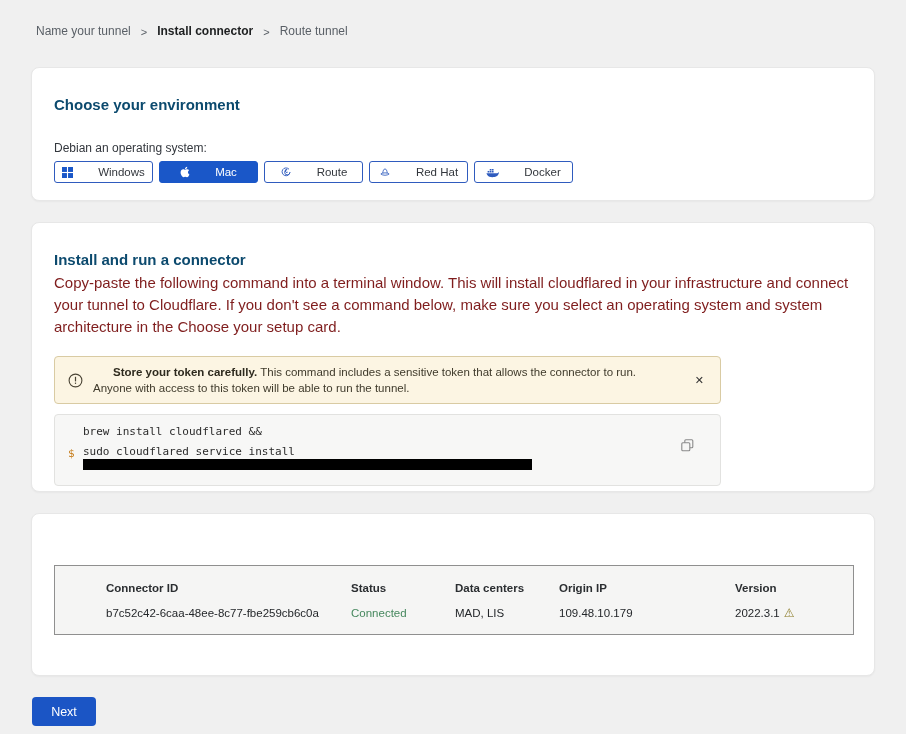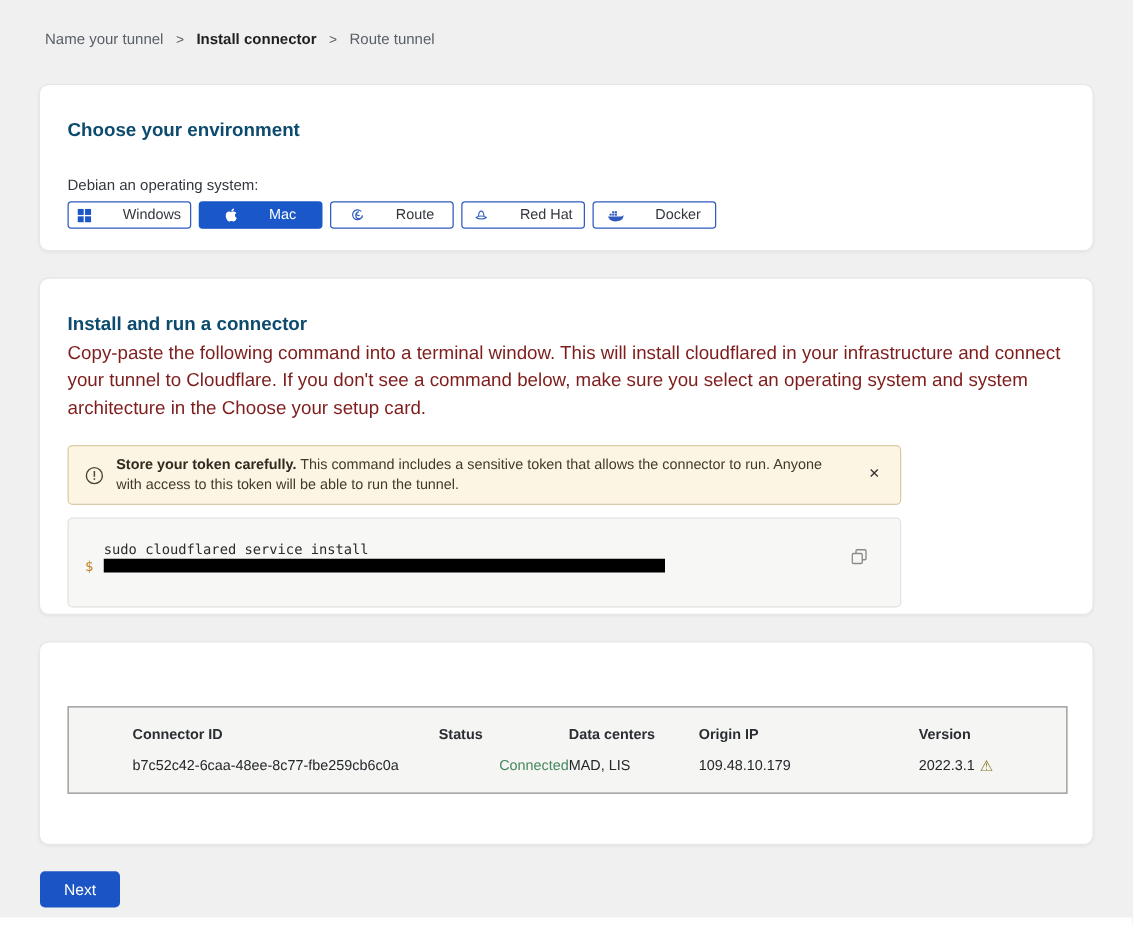--- a/index.html
+++ b/index.html
@@ -68,21 +68,21 @@
     background:#fcf5e3;
     border:1px solid #d9cba3;
     border-radius:4px;
     display:flex;
     align-items:center;
     padding:7px 12px 7px 13px;
     position:relative;
   }
   .banner-icon { flex:0 0 auto; margin-right:10px; display:flex; }
   .banner-text { font-size:11.5px; line-height:16px; color:#3f3a2b; padding-right:40px; }
-  .banner-text b { color:#2e2a1e; }
+  .banner-text b { color:#2e2a1e;margin-left:20px; }
   .banner-close {
     position:absolute; right:12px; top:50%; transform:translateY(-50%);
     background:none; border:none; font-size:11px; color:#333; cursor:pointer;
     padding:4px; line-height:1;
   }
   .codeblock {
     margin-top:10px;
     width:667px;
     height:72px;
     background:#f7f7f6;
@@ -118,21 +118,21 @@
     border:1px solid #8f8f8f;
     padding:16px 20px 0 51px;
   }
   .conn-grid {
     display:grid;
     grid-template-columns:245px 104px 104px 176px 1fr;
     align-items:center;
   }
   .conn-head { font-size:11.5px; font-weight:bold; color:#2b2e31; }
   .conn-row { margin-top:13px; font-size:11.5px; color:#24272a; }
-  .status-connected { color:#46885e;text-align:right; }
+  .status-connected { color:#46885e; }
   .version-cell { display:flex; align-items:center; gap:4px; }
   .warn-glyph { color:#8a7a24; font-size:12px; line-height:1; }
 
   
   .next-btn {
     margin:21px 0 0 1px;
     width:64px; height:29px;
     background:#1b55c5;
     color:#fff;
     border:none;
@@ -235,20 +235,21 @@
             <rect x="6.9" y="3.8" width="1.2" height="4.6" fill="#4a4435"></rect>
             <rect x="6.9" y="9.6" width="1.2" height="1.3" fill="#4a4435"></rect>
           </svg>
       </span>
       <span class="banner-text"><b>Store your token carefully.</b><span> This command includes a sensitive token that allows the connector to run. Anyone with access to this token will be able to run the tunnel.</span></span>
       <button class="banner-close">✕</button>
     </div>
 
     <div class="codeblock">
       <span class="prompt">$</span>
+      <div class="code-line">brew install cloudflared &amp;&amp;</div>
       <div class="code-gap"></div>
       <div class="code-line">sudo cloudflared service install</div>
       <span class="redact bar2"></span>
       <button class="copy-btn">
         <svg width="13" height="13" viewBox="0 0 13 13">
             <rect x="3.8" y="0.8" width="8" height="8" rx="1" fill="none" stroke="#8a8a8a" stroke-width="1.1"></rect>
             <rect x="0.8" y="3.8" width="8" height="8" rx="1" fill="#f7f7f6" stroke="#8a8a8a" stroke-width="1.1"></rect>
           </svg>
       </button>
     </div>

